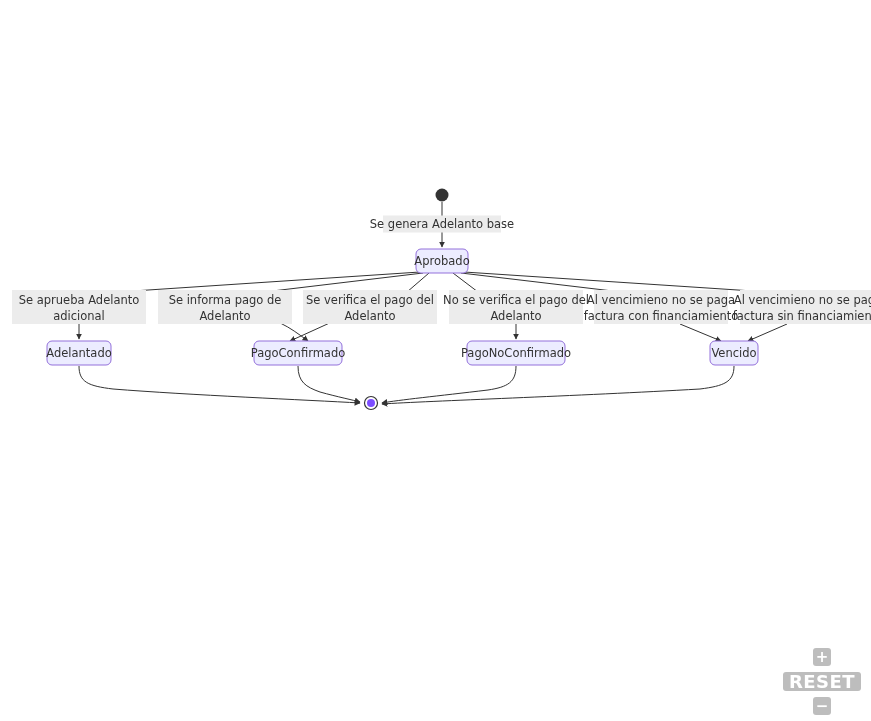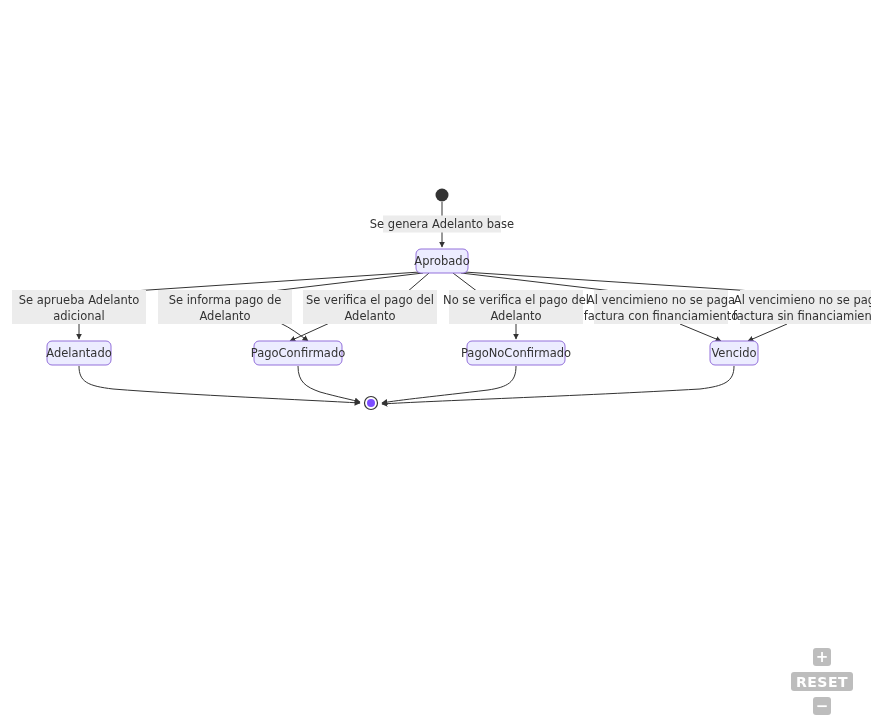--- a/index.html
+++ b/index.html
@@ -93,23 +93,23 @@
     display: flex;
     align-items: center;
     justify-content: center;
   }
   #zoom-in-button, #zoom-out-button {
     width: 18px;
     height: 18px;
     font-size: 15px;
   }
   #zoom-reset-button {
-    width: 62px;
+    width: 78px;
     height: 19px;
-    font-size: 14px;
+    font-size: 18px;
     letter-spacing: 0.5px;
   }
 </style>
 </head>
 <body>
 
 <div id="diagram-root">
   <svg id="state-diagram" viewBox="0 0 871 721">
     <defs>
       <marker id="arrowhead" viewBox="0 0 10 10" refX="9" refY="5" markerWidth="6" markerHeight="6" orient="auto-start-reverse">

